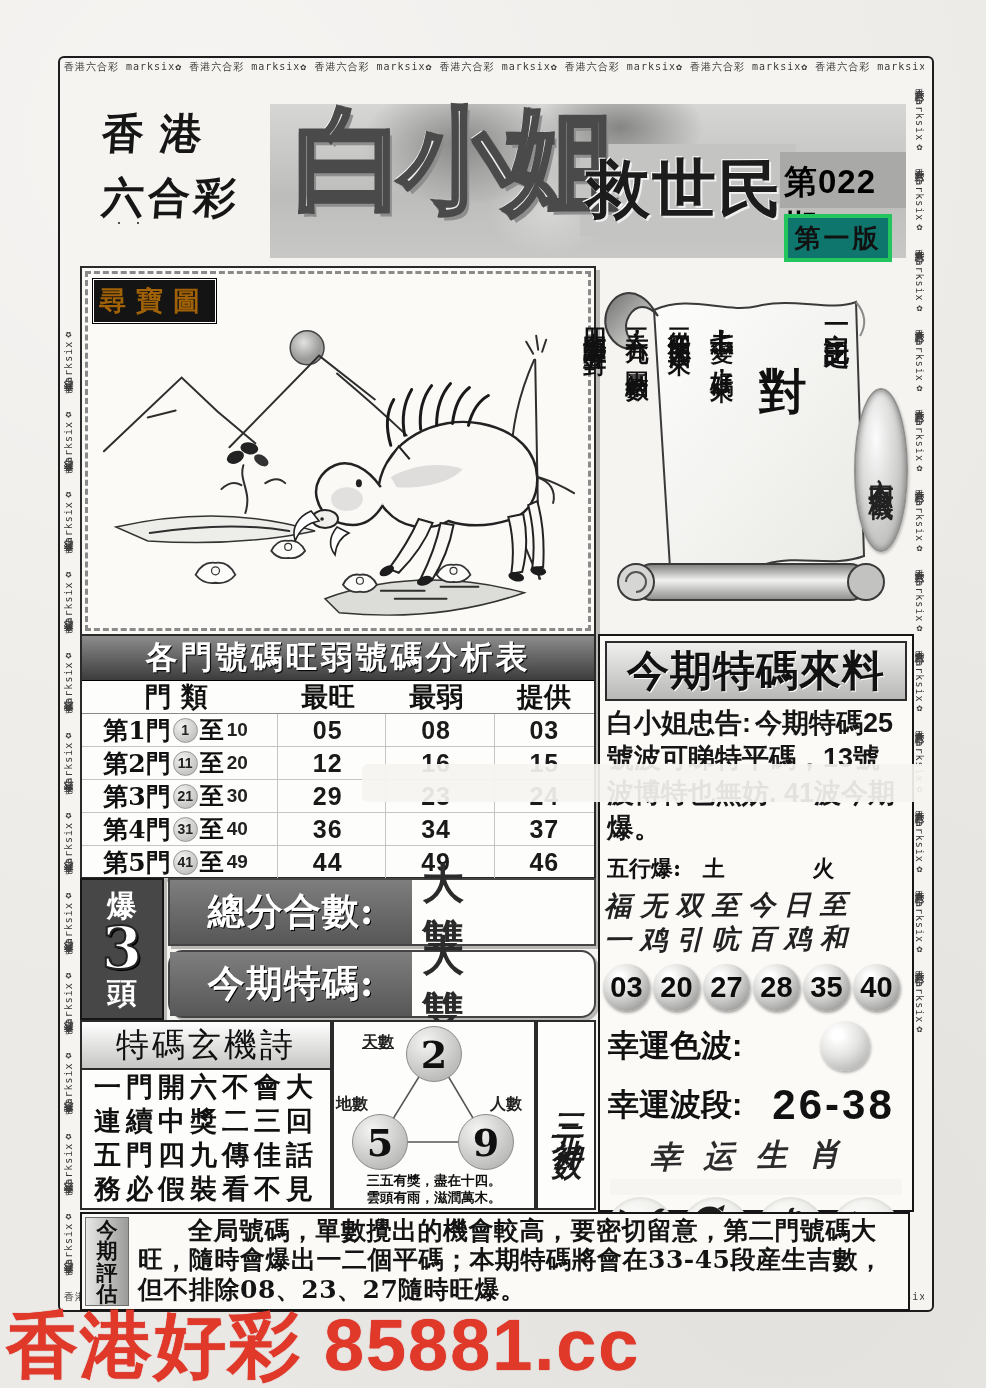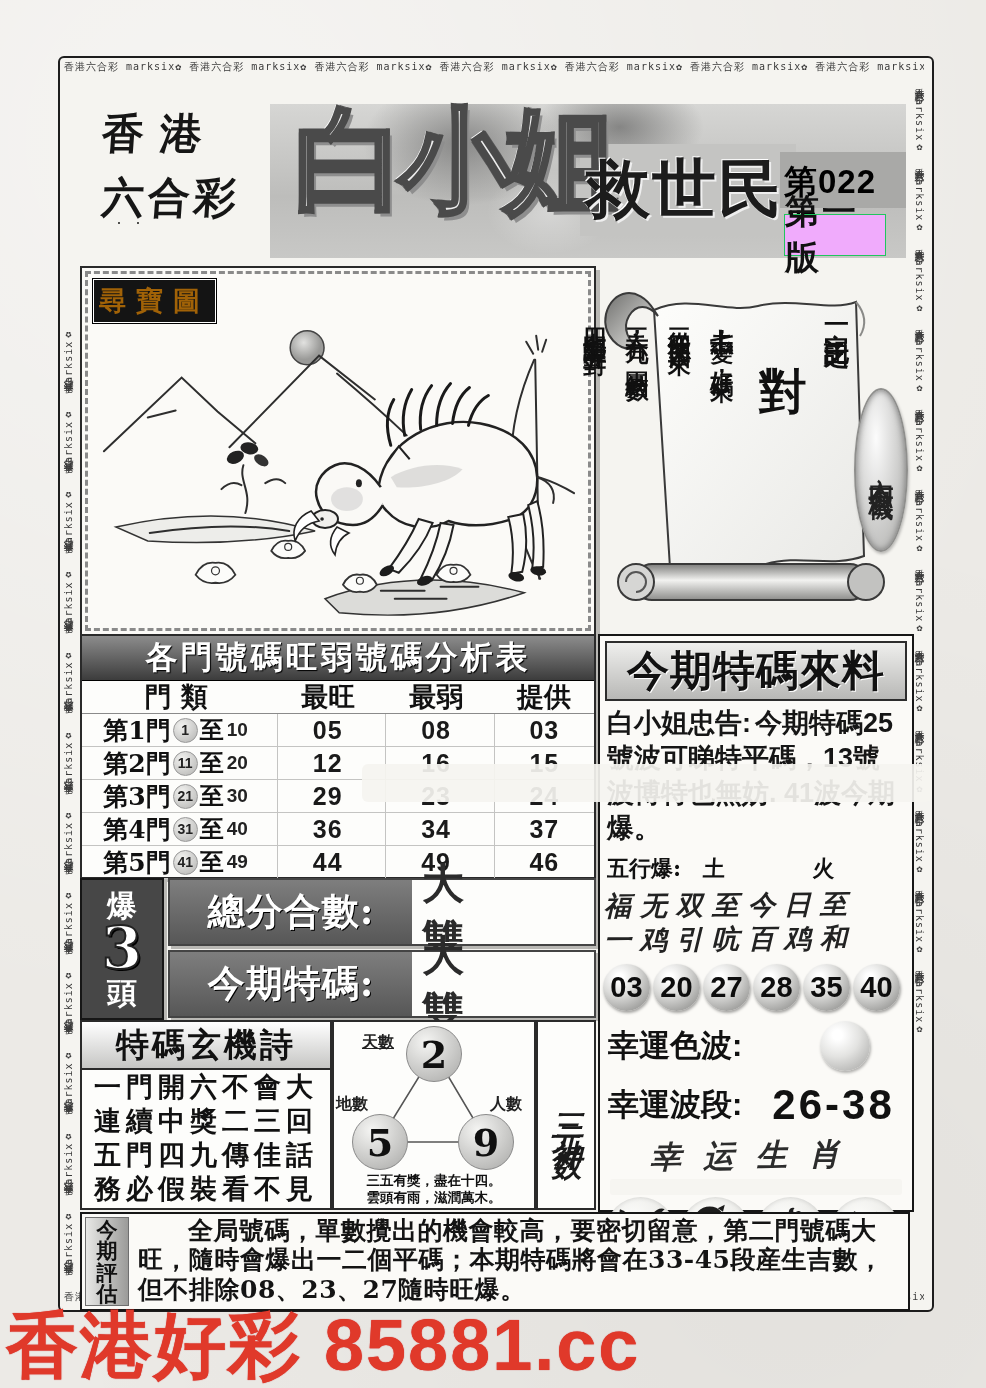--- a/index.html
+++ b/index.html
@@ -34,22 +34,22 @@
   .main-title{position:absolute;left:214px;top:-14px;width:420px;font-size:112px;font-weight:bold;
          font-family:"DejaVu Serif",serif;color:#ececec;letter-spacing:-6px;
          -webkit-text-stroke:4px #4a4a4a;
          text-shadow:4px 5px 0 #8e8e8e,-2px -2px 0 #ffffff,2px -2px 0 #555,-2px 2px 0 #555;}
   .sub-panel{position:absolute;left:500px;top:44px;width:216px;height:92px;background:#c4c4c2;}
   .sub-title{position:absolute;left:506px;top:46px;font-size:64px;font-weight:bold;
          font-family:"DejaVu Serif",serif;color:#1c1c1c;letter-spacing:2px;
          text-shadow:2px 2px 0 #efefef,-1px -1px 0 #fff;}
   .issue-band{position:absolute;left:700px;top:52px;width:126px;height:56px;background:#a9a9a7;}
   .issue{position:absolute;left:704px;top:60px;font-size:33px;font-weight:bold;color:#000;letter-spacing:1px;}
-  .edition{position:absolute;left:704px;top:114px;width:100px;height:40px;background:#f0abfc;border:1px solid #22c55e;
-         display:flex;align-items:center;justify-content:center;font-size:34px;font-weight:bold;letter-spacing:3px;}
+  .edition{position:absolute;left:704px;top:114px;width:100px;height:40px;background:#0f766e;border:4px solid #22c55e;
+         display:flex;align-items:center;justify-content:center;font-size:26px;font-weight:bold;letter-spacing:3px;}
 
   
   .pic{position:absolute;left:80px;top:266px;width:512px;height:366px;border:2px solid #2a2a2a;background:#fbfaf7;box-shadow:4px 4px 0 #b9b8b4;}
   .pic::before{content:"";position:absolute;inset:3px;border:3px dashed #8a8a8a;pointer-events:none;}
   .pic svg{position:absolute;inset:8px;}
   .treasure-label{position:absolute;left:10px;top:10px;background:#141414;color:#a16207;padding:4px 6px;
          font-size:27px;font-weight:bold;font-family:"DejaVu Serif",serif;letter-spacing:10px;
          box-shadow:0 0 0 1px #fff inset;border:1px solid #000;}
 
   
@@ -87,31 +87,31 @@
 
   
   .burst-wrap{position:absolute;left:80px;top:878px;width:512px;height:138px;}
   .burst-box{position:absolute;left:0;top:0;width:80px;height:138px;background:#474747;border:2px solid #161616;
          color:#fff;display:flex;flex-direction:column;align-items:center;justify-content:center;box-shadow:3px 3px 0 #b9b8b4;}
   .burst-box .bc{font-size:30px;font-weight:bold;font-family:"DejaVu Serif",serif;line-height:1.05;}
   .burst-box .bn{font-size:58px;font-weight:bold;font-family:"DejaVu Serif",serif;line-height:.95;
          color:#fff;-webkit-text-stroke:2px #222;text-shadow:2px 2px 0 #000;}
   .burst-row{position:absolute;left:88px;width:424px;height:64px;border:2px solid #444;display:flex;background:#fdfdfb;box-shadow:3px 3px 0 #b9b8b4;}
   .burst-row.r1{top:0;}
-  .burst-row.r2{top:72px;}
+  .burst-row.r2{top:72px;border-radius:15px;}
   .burst-label{width:242px;background:linear-gradient(180deg,#7e7e7e,#575757);color:#fff;display:flex;
          align-items:center;justify-content:center;font-size:37px;font-weight:bold;
          font-family:"DejaVu Serif",serif;text-shadow:1px 1px 0 #000;letter-spacing:1px;}
   .burst-value{flex:1;display:flex;align-items:center;justify-content:center;font-size:42px;font-weight:bold;
          font-family:"DejaVu Serif",serif;color:#2b2b2b;letter-spacing:26px;padding-left:10px;}
 
   
   .poem{position:absolute;left:80px;top:1020px;width:248px;height:186px;border:2px solid #2a2a2a;background:#fdfdfb;}
   .poem-title{height:46px;border-bottom:2px solid #2a2a2a;background:linear-gradient(180deg,#ffffff,#c6c6c4);
-         display:flex;align-items:center;justify-content:center;font-size:33px;font-weight:bold;
+         display:flex;align-items:center;justify-content:center;font-size:33px;font-weight:normal;
          font-family:"DejaVu Serif",serif;letter-spacing:3px;}
   .poem-line{height:34px;display:flex;align-items:center;justify-content:center;font-size:27px;
          font-weight:bold;font-family:"DejaVu Serif",serif;letter-spacing:5px;}
 
   
   .trinity{position:absolute;left:332px;top:1020px;width:200px;height:186px;border:2px solid #2a2a2a;background:#fdfdfb;}
   .trinity svg.lines{position:absolute;inset:0;}
   .tcircle{position:absolute;width:54px;height:54px;border-radius:50%;border:1px solid #8a8a8a;
          background:radial-gradient(circle at 35% 28%,#f5f5f3,#a8a8a6);display:flex;align-items:center;
          justify-content:center;font-size:38px;font-weight:bold;font-family:"DejaVu Serif",serif;color:#101010;}

